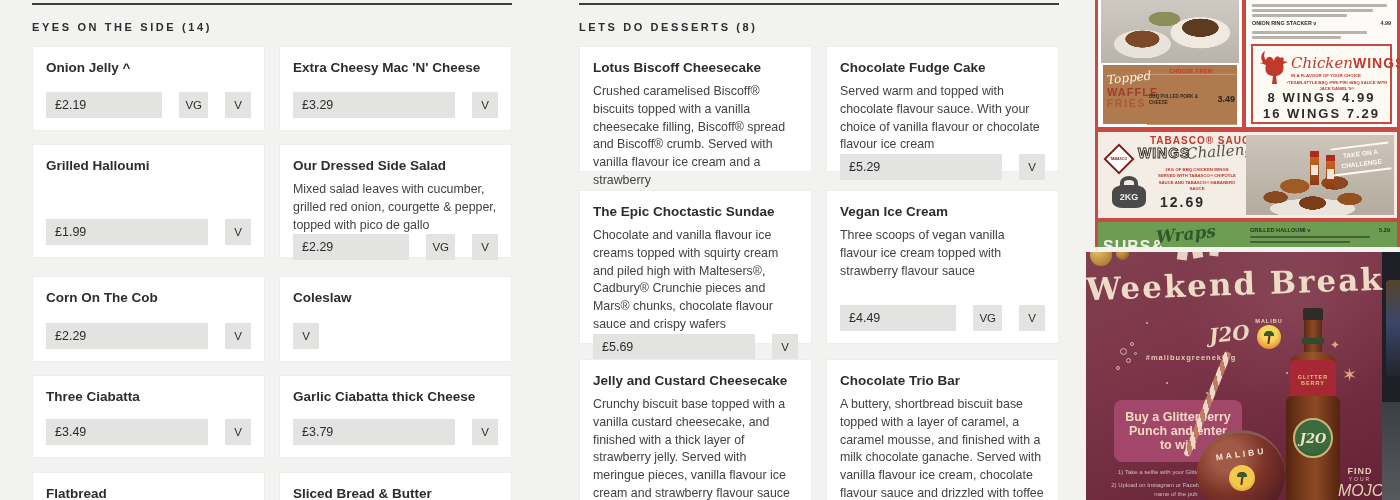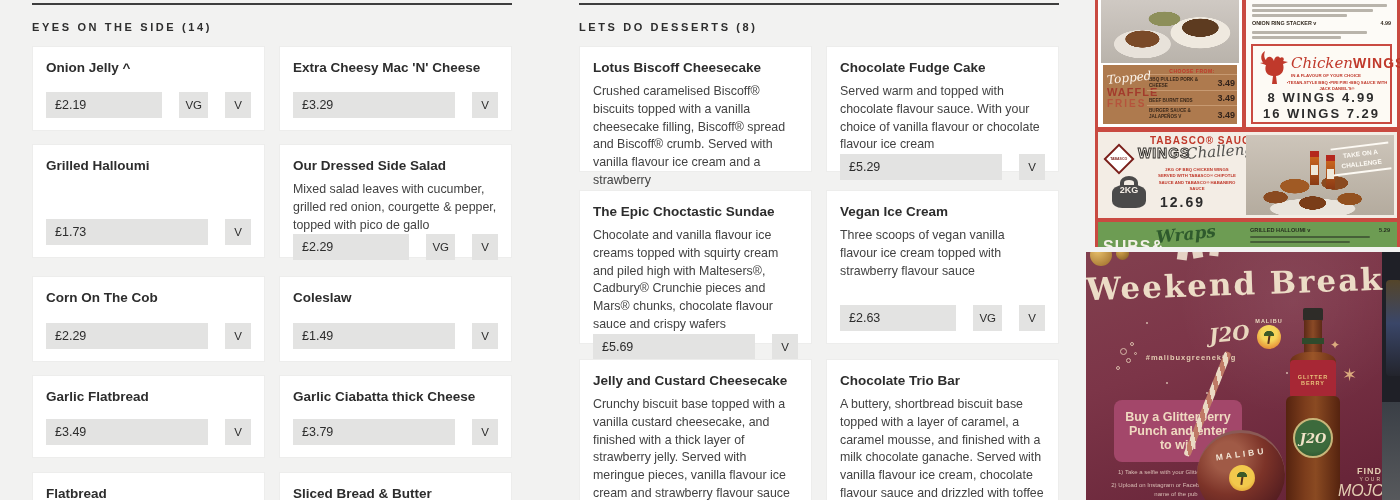--- a/index.html
+++ b/index.html
@@ -46,21 +46,21 @@
                linear-gradient(180deg,#cfc9c3,#b9b3ab); }
   .tanbox { position:absolute; left:5px; top:65px; width:134px; height:59px; background:#ae7a4e;
             display:flex; }
   .tan-left { width:44px; padding:6px 0 0 4px; }
   .topped-script { font-family:"DejaVu Serif", serif; font-style:italic; color:#fdf6ec;
                    font-size:12px; transform:rotate(-6deg); }
   .waffle-word { color:#a33b2c; font-weight:bold; font-size:11px; letter-spacing:1px; line-height:1; margin-top:2px;}
   .fries-word { color:#b5543c; font-weight:bold; font-size:10px; letter-spacing:2px; line-height:1.1;}
   .tan-right { flex:1; padding-top:3px; }
   .choosefrom { color:#c0392b; font-size:5px; font-weight:bold; text-align:center; letter-spacing:.5px; }
-  .titem { display:flex; align-items:flex-end; border-top:1px solid #c79a72; padding:2px 2px; }
+  .titem { display:flex; align-items:flex-start; border-top:1px solid #c79a72; padding:19px 2px; }
   .titem:first-of-type { border-top:none; }
   .titem .tname { flex:1; font-size:4.6px; font-weight:bold; color:#3a281a; line-height:1.25;
                   text-transform:uppercase; }
   .titem .tprice { font-size:9px; font-weight:bold; color:#33231a; margin-left:2px; }
   .panelB { position:absolute; left:151px; top:0; width:151px; height:127px; background:#fdfbf7; }
   .fineline { position:absolute; height:3px; background:#b9b4ab; border-radius:1px; }
   .stacker-row { position:absolute; left:6px; right:6px; top:20px; display:flex; }
   .stacker-name { font-size:5.4px; font-weight:bold; color:#32291f; flex:1; }
   .stacker-price { font-size:5.4px; font-weight:bold; color:#32291f; }
   .wingsbox { position:absolute; left:5px; top:44px; width:141px; height:80px;
@@ -84,21 +84,21 @@
   .tsauce { position:absolute; left:52px; top:3px; font-size:10px; font-weight:bold; color:#c0392b;
             letter-spacing:1px; }
   .twings { position:absolute; left:40px; top:13px; font-size:14px; font-weight:bold; color:#fdfaf4;
             letter-spacing:1px; -webkit-text-stroke:1px #33302c; }
   .tchall { position:absolute; left:88px; top:10px; font-family:"DejaVu Serif", serif; font-style:italic;
             font-size:15px; color:#50504e; transform:rotate(-4deg); }
   .weight { position:absolute; left:14px; top:44px; width:34px; height:32px; }
   .weight .handle { position:absolute; left:8px; top:0; width:18px; height:13px; border:4px solid #4a4a4a;
                     border-radius:50% 50% 0 0; border-bottom:none; }
   .weight .bell { position:absolute; left:0; top:9px; width:34px; height:23px; background:#4a4a4a;
-                  border-radius:35% 35% 30% 30%; display:flex; align-items:flex-start; justify-content:center;
+                  border-radius:35% 35% 30% 30%; display:flex; align-items:center; justify-content:center;
                   color:#f3ede5; font-weight:bold; font-size:9px; }
   .chall-desc { position:absolute; left:58px; top:35px; width:82px; font-size:4.3px; font-weight:bold;
                 color:#c0392b; text-align:center; line-height:1.5; }
   .chall-price { position:absolute; left:62px; top:62px; font-size:14px; font-weight:bold;
                  color:#2c2c2c; letter-spacing:2px; }
   .wingspic { position:absolute; left:148px; top:3px; width:148px; height:80px;
               background:
                 radial-gradient(ellipse 20px 10px at 20% 78%, #8a4a20 0 60%, transparent 62%),
                 radial-gradient(ellipse 22px 11px at 45% 85%, #7a3d18 0 60%, transparent 62%),
                 radial-gradient(ellipse 20px 10px at 70% 80%, #93511f 0 60%, transparent 62%),
@@ -180,21 +180,21 @@
                       border-radius:4px; color:#e8c27a; font-size:5.5px; font-weight:bold;
                       text-align:center; padding-top:14px; letter-spacing:1px; }
   .bottle .body { position:absolute; left:4px; top:88px; width:54px; height:104px;
                   background:linear-gradient(90deg,#55230f,#7c3d1c 35%,#8a4a22 55%,#55230f);
                   border-radius:6px 6px 0 0; }
   .bottle .roundel { position:absolute; left:11px; top:110px; width:40px; height:40px; border-radius:50%;
                      background:radial-gradient(circle at 50% 40%, #3c6a3c 0 60%, #274a28);
                      border:2px solid #c8b67a; display:flex; align-items:center; justify-content:center;
                      color:#f0e3c8; font-weight:bold; font-style:italic; font-size:13px;
                      font-family:"DejaVu Serif", serif; }
-  .mojo { position:absolute; left:252px; top:214px; width:44px; text-align:right; color:#e3cdb2; }
+  .mojo { position:absolute; left:252px; top:214px; width:44px; text-align:center; color:#e3cdb2; }
   .mojo .l1 { font-size:9px; font-weight:bold; letter-spacing:1px; }
   .mojo .l2 { font-size:5px; letter-spacing:2px; }
   .mojo .l3 { font-size:16px; font-weight:normal; font-style:italic; }
   .bar-glow { position:absolute; left:300px; top:28px; width:16px; height:96px; border-radius:4px;
               background:linear-gradient(180deg,#54452a,#3a4668 45%,#23242c); }
   .bar-shape { position:absolute; left:296px; top:150px; width:18px; height:98px;
                background:linear-gradient(180deg,#3a3f46,#57595c); }
   .speck { position:absolute; width:2px; height:2px; border-radius:50%; background:#e8d8c4; opacity:.8; }
 </style>
 </head>
@@ -219,21 +219,21 @@
         <div class="price-bar">£3.29</div>
         <div class="badge">V</div>
       </div>
     </div>
   </div>
 
   <div class="row r2">
     <div class="card">
       <div class="name">Grilled Halloumi</div>
       <div class="price-row">
-        <div class="price-bar">£1.73</div>
+        <div class="price-bar">£1.99</div>
         <div class="badge">V</div>
       </div>
     </div>
     <div class="card">
       <div class="name">Our Dressed Side Salad</div>
       <div class="desc">Mixed salad leaves with cucumber, grilled red onion, courgette &amp; pepper, topped with pico de gallo</div>
       <div class="price-row">
         <div class="price-bar">£2.29</div>
         <div class="badge">VG</div>
         <div class="badge">V</div>
@@ -245,29 +245,28 @@
     <div class="card">
       <div class="name">Corn On The Cob</div>
       <div class="price-row">
         <div class="price-bar">£2.29</div>
         <div class="badge">V</div>
       </div>
     </div>
     <div class="card">
       <div class="name">Coleslaw</div>
       <div class="price-row">
-        <div class="price-bar">£1.49</div>
         <div class="badge">V</div>
       </div>
     </div>
   </div>
 
   <div class="row r4">
     <div class="card">
-      <div class="name">Garlic Flatbread</div>
+      <div class="name">Three Ciabatta</div>
       <div class="price-row">
         <div class="price-bar">£3.49</div>
         <div class="badge">V</div>
       </div>
     </div>
     <div class="card">
       <div class="name">Garlic Ciabatta thick Cheese</div>
       <div class="price-row">
         <div class="price-bar">£3.79</div>
         <div class="badge">V</div>
@@ -314,21 +313,21 @@
       <div class="desc">Chocolate and vanilla flavour ice creams topped with squirty cream and piled high with Maltesers®, Cadbury® Crunchie pieces and Mars® chunks, chocolate flavour sauce and crispy wafers</div>
       <div class="price-row">
         <div class="price-bar">£5.69</div>
         <div class="badge">V</div>
       </div>
     </div>
     <div class="card">
       <div class="name">Vegan Ice Cream</div>
       <div class="desc">Three scoops of vegan vanilla flavour ice cream topped with strawberry flavour sauce</div>
       <div class="price-row">
-        <div class="price-bar">£2.63</div>
+        <div class="price-bar">£4.49</div>
         <div class="badge">VG</div>
         <div class="badge">V</div>
       </div>
     </div>
   </div>
 
   <div class="row r3">
     <div class="card">
       <div class="name">Jelly and Custard Cheesecake</div>
       <div class="desc">Crunchy biscuit base topped with a vanilla custard cheesecake, and finished with a thick layer of strawberry jelly. Served with meringue pieces, vanilla flavour ice cream and strawberry flavour sauce</div>

